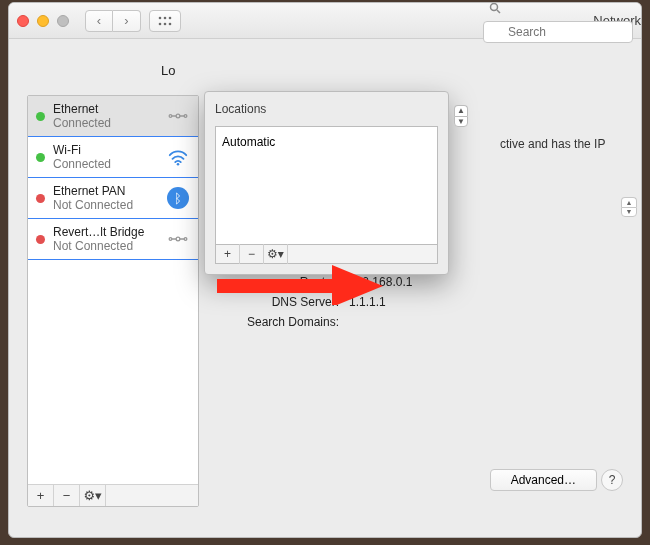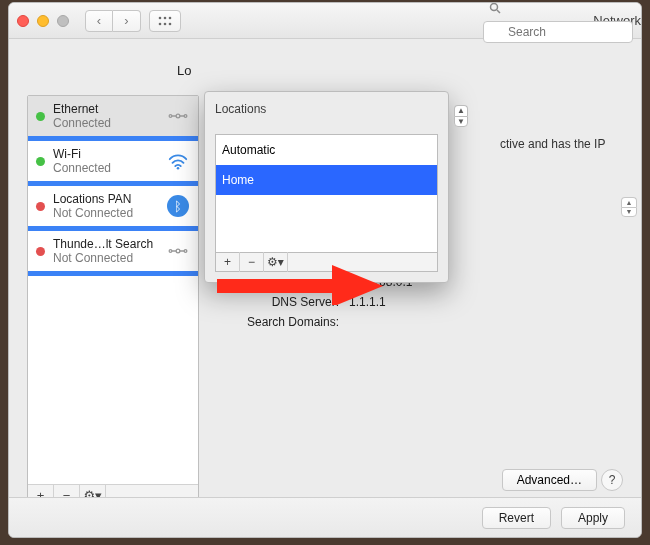--- a/index.html
+++ b/index.html
@@ -16,48 +16,48 @@
     .nav-seg button { width: 28px; height: 22px; background: linear-gradient(#fdfdfd,#f2f2f2); border: 1px solid #c7c7c7; color: #7a7a7a; font-size: 13px; display:flex; align-items:center; justify-content:center;}
     .nav-seg button:first-child { border-radius: 4px 0 0 4px; }
     .nav-seg button:last-child { border-radius: 0 4px 4px 0; border-left: none; }
     .grid-btn { margin-left: 8px; width: 32px; height: 22px; border:1px solid #c7c7c7; border-radius:4px; background: linear-gradient(#fdfdfd,#f2f2f2); color:#6b6b6b; display:flex; align-items:center; justify-content:center;}
     .title { position:absolute; left:0; right:0; text-align:right; font-size:13px; color:#3d3d3d; pointer-events:none; }
     .search-wrap { margin-left:auto; position: relative; }
     .search-wrap input { width:150px; height:22px; border-radius:4px; border:1px solid #c7c7c7; background:#fff; padding:0 6px 0 24px; font-size:12px; color:#333;margin-top:23px; }
     .search-wrap .sicon { position:absolute; left:6px; top:4px; color:#8a8a8a; font-size:12px; }
     
     .content { position: relative; height: calc(100% - 36px); }
-    .lo-label { position:absolute; left:168px; top:24px; font-size:13px; color:#222; }
+    .lo-label { position:absolute; left:152px; top:24px; font-size:13px; color:#222; }
     .sidebar { position:absolute; left:18px; top:56px; width:172px; height:412px; background:#fff; border:1px solid #bfbfbf; border-radius:2px; overflow:hidden; }
-    .sb-item { display:flex; align-items:center; padding:6px 8px; border-bottom:5px solid #3b82f6; }
+    .sb-item { display:flex; align-items:center; padding:6px 8px; border-bottom:1px solid #3b82f6; }
     .sb-item.sel { background:#e2e2e2; }
     .status-dot { width:9px; height:9px; border-radius:50%; margin-right:8px; flex-shrink:0; }
     .status-dot.green { background:#46c146; }
     .status-dot.red { background:#e35050; }
     .sb-text { display:flex; flex-direction:column; overflow:hidden; }
     .sb-name { font-size:12px; color:#222; white-space:nowrap; overflow:hidden; text-overflow:ellipsis; }
     .sb-status { font-size:12px; color:#7a7a7a; }
     .sb-icon { margin-left:auto; width:24px; height:24px; display:flex; align-items:center; justify-content:center; flex-shrink:0; }
     .icon-ethernet svg { width:20px; height:16px; }
     .icon-wifi { display:flex; flex-direction:column; align-items:center; justify-content:center; gap:0px;}
     .icon-bt { width:22px; height:22px; border-radius:50%; background:#3a8ae6; color:#fff; display:flex; align-items:center; justify-content:center; font-size:13px;}
     .sb-footer { position:absolute; bottom:0; left:0; right:0; height:22px; border-top:1px solid #d2d2d2; background:#f3f3f3; display:flex; align-items:center;}
     .sb-footer button { width:26px; height:22px; border:none; border-right:1px solid #d2d2d2; background:transparent; color:#444; font-size:13px; display:flex; align-items:center; justify-content:center;}
     
     .infobg { position:absolute; left:218px; top:100px; font-size:12px; color:#333;margin-left:39px; }
     .info-grid { position:absolute; left:210px; top:230px; font-size:12px; color:#222; }
     .info-grid .row { display:flex; margin:6px 0; }
     .info-grid .lab { width:120px; text-align:right; margin-right:10px; }
-    .advanced-btn { position:absolute; right:44px; bottom:46px; height:22px; padding:0 14px; border-radius:4px; background:linear-gradient(#fdfdfd,#f1f1f1); border:1px solid #c7c7c7; font-size:12px; }
+    .advanced-btn { position:absolute; right:44px; bottom:46px; height:22px; padding:0 20px; border-radius:4px; background:linear-gradient(#fdfdfd,#f1f1f1); border:1px solid #c7c7c7; font-size:12px; }
     .help-btn { position:absolute; right:18px; bottom:46px; width:22px; height:22px; border-radius:50%; border:1px solid #c7c7c7; background:#f7f7f7; font-size:12px; color:#444; }
     .bottom-bar { position:absolute; left:0; right:0; bottom:0; height:40px; border-top:1px solid #cfcfcf; background:linear-gradient(#f3f3f3,#e9e9e9); display:flex; justify-content:flex-end; align-items:center; padding:0 16px; gap:10px;}
     .mac-btn { height:22px; padding:0 16px; border-radius:4px; background:linear-gradient(#fdfdfd,#f1f1f1); border:1px solid #c7c7c7; font-size:12px; color:#222; }
     
     .popover { position:absolute; left:195px; top:52px; width:245px; background:#ececec; border:1px solid #bcbcbc; border-radius:4px; box-shadow:0 10px 28px rgba(0,0,0,0.35); padding:10px; }
-    .loc-label2 { font-size:12px; color:#3d3d3d; margin-bottom:18px; }
+    .loc-label2 { font-size:12px; color:#3d3d3d; margin-bottom:10px; }
     .loc-list { height:118px; background:#fff; border:1px solid #bcbcbc; border-bottom:none; overflow:hidden;}
     .loc-item { padding:8px 6px; font-size:12px; }
     .loc-item.selected { background:#2a67ff; color:#fff; }
     .loc-footer { height:20px; border:1px solid #bcbcbc; background:#f3f3f3; display:flex; align-items:center;}
     .loc-footer button { width:24px; height:20px; border:none; border-right:1px solid #cfcfcf; background:transparent; font-size:12px; display:flex; align-items:center; justify-content:center; color:#444;}
     .stepper-popover { position:absolute; right:-14px; top:50px; width:14px; height:22px; display:flex; flex-direction:column; }
     .stepper-popover button { flex:1; border:1px solid #bcbcbc; background:#fff; font-size:8px; color:#555; }
     .stepper-popover button:first-child { border-radius:4px 4px 0 0; border-bottom:none;}
     .stepper-popover button:last-child { border-radius:0 0 4px 4px;}
     .config-stepper { position:absolute; left:450px; top:158px; width:178px; height:20px; }
@@ -144,31 +144,31 @@
                   <path d="M6 11 A8 8 0 0 1 18 11"></path>
                   <path d="M9 14.5 A4 4 0 0 1 15 14.5"></path>
                 </g>
                 <circle cx="12" cy="17" r="1.4" fill="#3a8ae6"></circle>
               </svg>
             </div>
           </div>
           <div class="sb-item">
             <div class="status-dot red"></div>
             <div class="sb-text">
-              <div class="sb-name">Locations PAN</div>
+              <div class="sb-name">Ethernet PAN</div>
               <div class="sb-status">Not Connected</div>
             </div>
             <div class="sb-icon icon-bluetooth">
               <div class="icon-bt">ᛒ</div>
             </div>
           </div>
           <div class="sb-item">
             <div class="status-dot red"></div>
             <div class="sb-text">
-              <div class="sb-name">Thunde…lt Search</div>
+              <div class="sb-name">Revert…lt Bridge</div>
               <div class="sb-status">Not Connected</div>
             </div>
             <div class="sb-icon icon-ethernet">
               <svg viewBox="0 0 24 18">
                 <g fill="none" stroke="#9a9a9a" stroke-width="1.6">
                   <path d="M4 9 L10 9"></path>
                   <path d="M14 9 L20 9"></path>
                   <circle cx="12" cy="9" r="2.2"></circle>
                   <circle cx="3" cy="9" r="1.6"></circle>
                   <circle cx="21" cy="9" r="1.6"></circle>
@@ -204,30 +204,25 @@
         </div>
       <div class="row">
           <div class="lab">Search Domains:</div>
           <div></div>
         </div>
     </div>
 
     <button class="advanced-btn">Advanced…</button>
     <button class="help-btn">?</button>
 
-    <div class="bottom-bar">
-      <button class="mac-btn">Revert</button>
-      <button class="mac-btn">Apply</button>
-    </div>
 
     <div class="popover">
       <div class="loc-label2">Locations</div>
       <div class="loc-list">
         <div class="loc-item">Automatic</div>
-        <div class="loc-item selected">Home</div>
       </div>
       <div class="loc-footer">
         <button>+</button>
         <button>−</button>
         <button>⚙︎▾</button>
       </div>
     </div>
 
     <div class="stepper-popover" style="left:445px; top:66px; position:absolute;">
       <button>▲</button>

